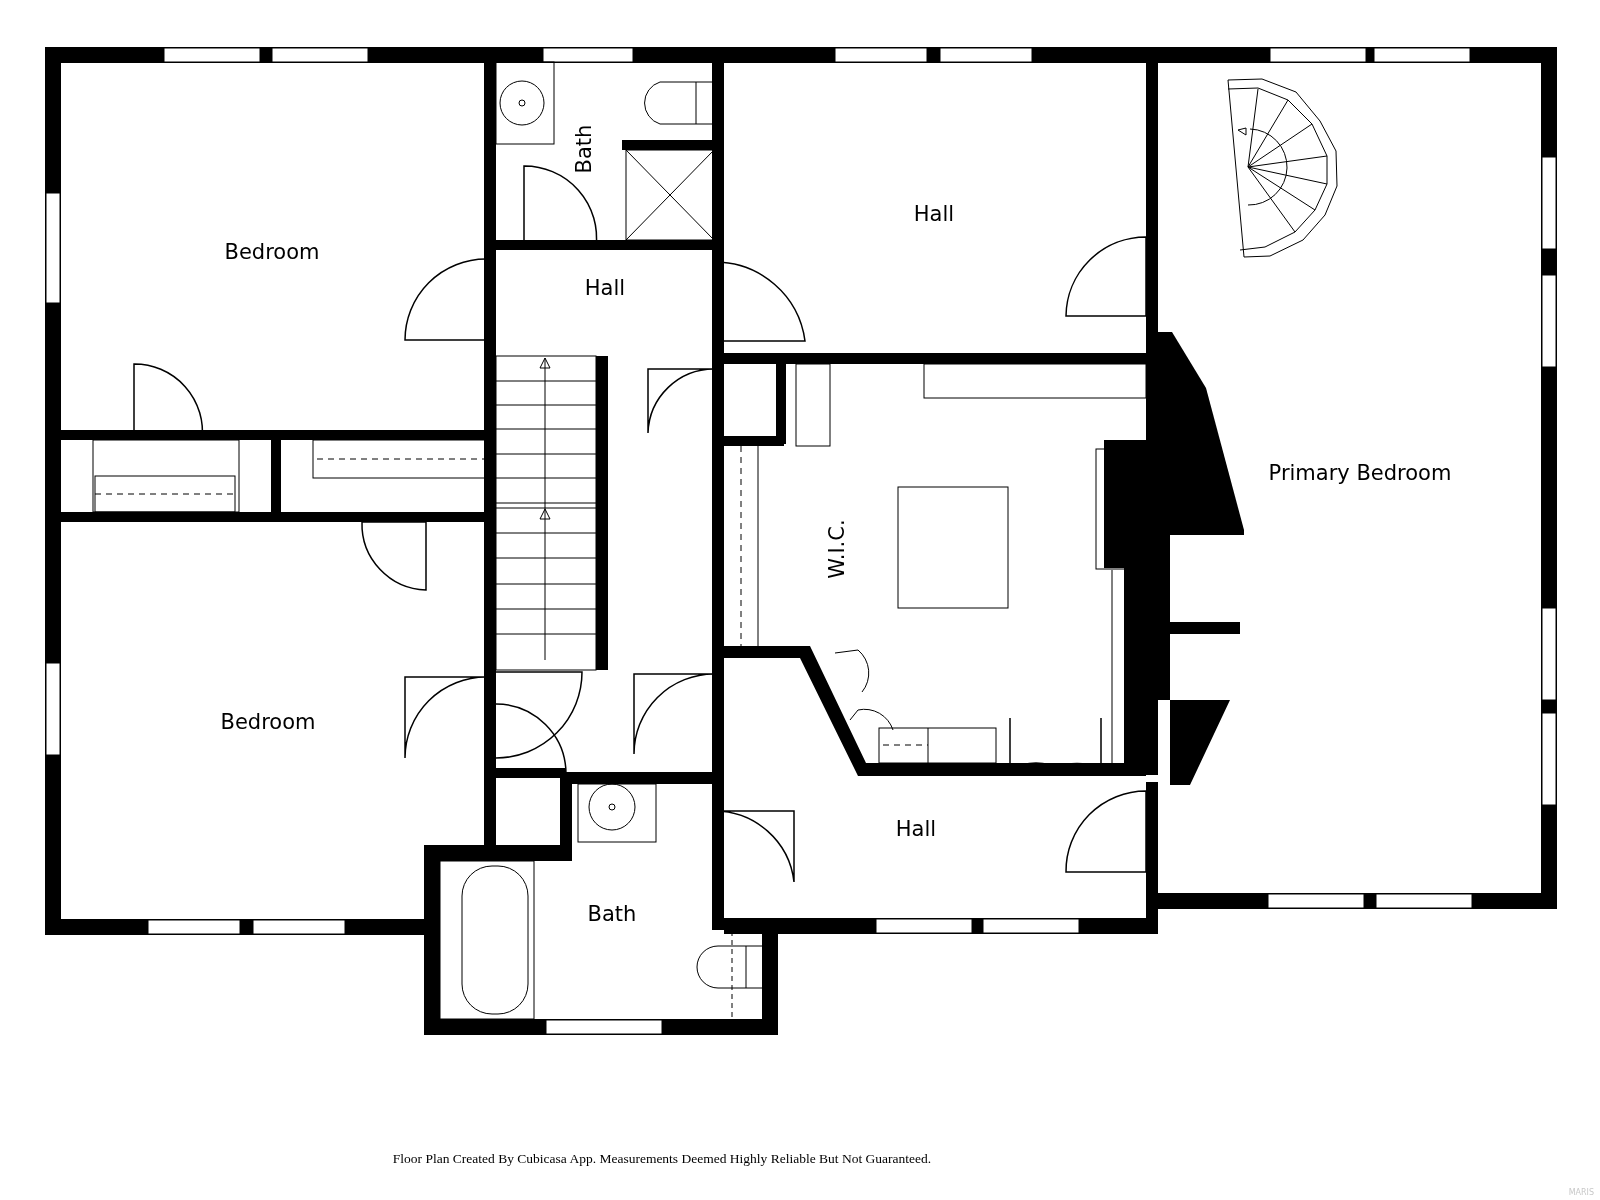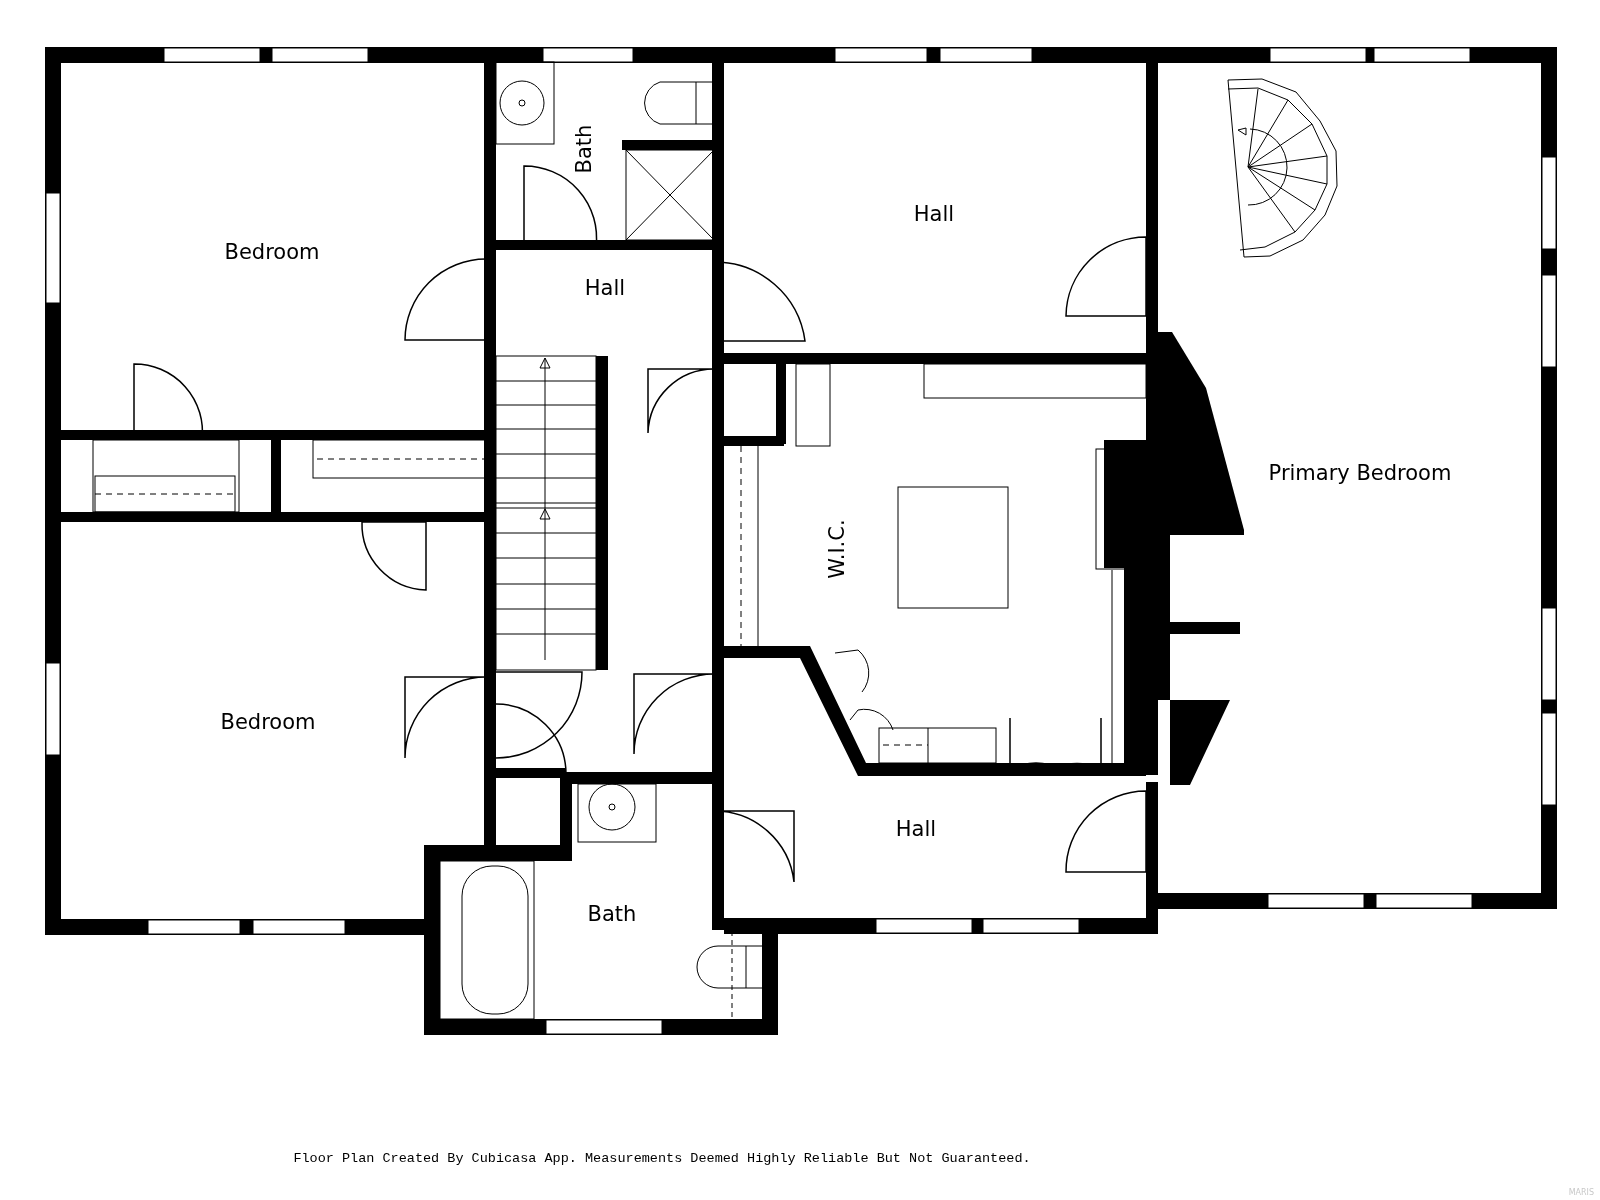--- a/index.html
+++ b/index.html
@@ -1,20 +1,20 @@
 <!DOCTYPE html>
 <html><head>
 <meta charset="utf-8">
 <style>
   html, body { margin: 0; padding: 0; background: #ffffff; }
   body { width: 1600px; height: 1200px; position: relative; overflow: hidden; font-family: "DejaVu Sans", sans-serif; }
   #plan { position: absolute; left: 0; top: 0; width: 1600px; height: 1200px; }
   .room-label { position: absolute; font-family: "DejaVu Sans", sans-serif; font-size: 21px; color: #000; white-space: nowrap; transform: translate(-50%, -50%); }
   .room-label.vertical { transform: translate(-50%, -50%) rotate(-90deg); }
-  .caption { position: absolute; left: 0; width: 1324px; top: 1151px; text-align: center; font-family: Liberation Mono, monospace; font-size: 13.5px; color: #000; }
+  .caption { position: absolute; left: 0; width: 1324px; top: 1151px; text-align: center; font-family: Liberation Serif, serif; font-size: 13.5px; color: #000; }
   .watermark { position: absolute; right: 6px; top: 1188px; font-family: "DejaVu Sans", sans-serif; font-size: 8px; color: #c8c8c8; }
 </style>
 </head>
 <body>
 
 <svg id="plan" viewBox="0 0 1600 1200" xmlns="http://www.w3.org/2000/svg">
   <g fill="#000">
 
     <rect x="45" y="47" width="1512" height="16"></rect>
 

